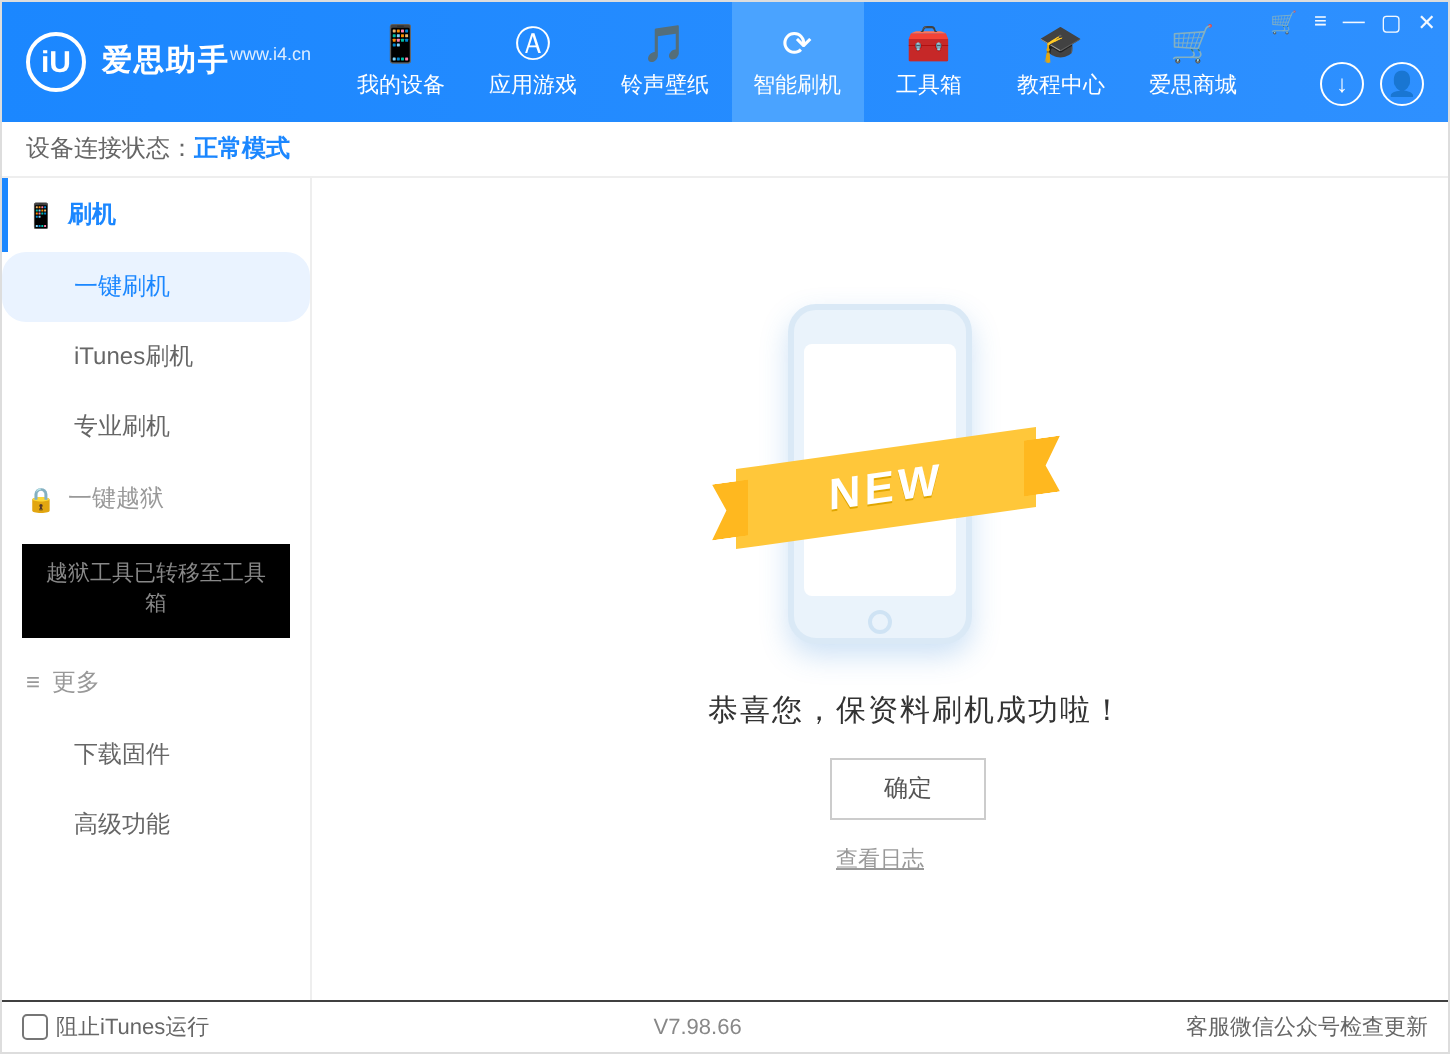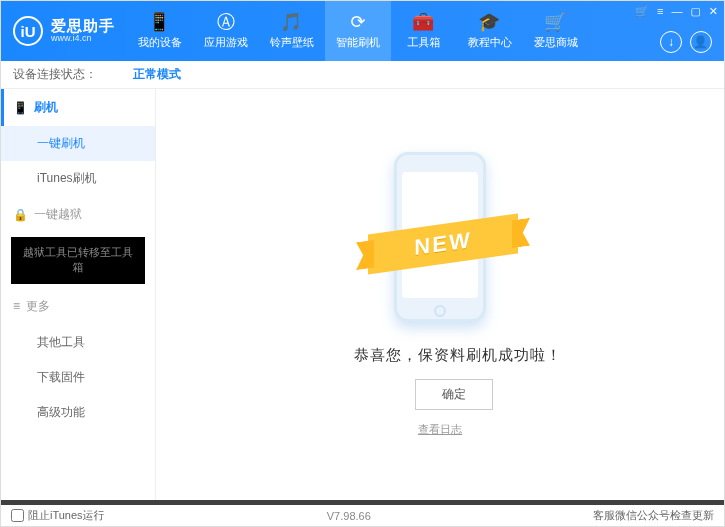--- a/index.html
+++ b/index.html
@@ -2,64 +2,64 @@
 <html><head>
 <meta charset="utf-8">
 <style>
 * { margin: 0; padding: 0; box-sizing: border-box; font-family: "Microsoft YaHei", Arial, sans-serif; }
 body { width: 725px; height: 527px; overflow: hidden; background: #fff; border: 1px solid #ddd; }
 
 
 .header { background: linear-gradient(to right, #1b87ff, #2e90ff); height: 60px; display: flex; align-items: center; color: #fff; position: relative; }
 .logo { display: flex; align-items: center; padding: 0 12px; }
 .logo-icon { width: 30px; height: 30px; border: 2px solid #fff; border-radius: 50%; display: flex; align-items: center; justify-content: center; font-weight: bold; font-size: 15px; margin-right: 8px; }
-.logo-text { display: flex; flex-direction: column; line-height: 1.1; justify-content: flex-end; }
+.logo-text { display: flex; flex-direction: row; line-height: 1.1; justify-content: flex-end; }
 .logo-title { font-size: 15px; font-weight: bold; letter-spacing: 1px; }
 .logo-url { font-size: 9px; opacity: .85; }
 .nav { display: flex; height: 100%; align-items: stretch; }
 .nav-item { width: 66px; display: flex; flex-direction: column; align-items: center; justify-content: center; gap: 4px; font-size: 11px; cursor: pointer; }
 .nav-item.active { background: #4aa3ff; }
 .nav-icon { font-size: 18px; line-height: 1; }
 .wincontrols { position: absolute; top: 4px; right: 6px; display: flex; gap: 8px; font-size: 11px; opacity: .95; }
 .wincontrols span { cursor: pointer; }
 .right-circles { position: absolute; right: 12px; bottom: 8px; display: flex; gap: 8px; }
 .circ { width: 22px; height: 22px; border: 1.5px solid #fff; border-radius: 50%; display: flex; align-items: center; justify-content: center; font-size: 12px; cursor: pointer; }
 
 
-.status { height: 28px; display: flex; align-items: center; padding: 0 12px; font-size: 12px; color: #666; border-bottom: 1px solid #eee; gap: 16px; }
-.status .mode { color: #1b87ff; font-weight: 600; margin-left: 20px; }
+.status { height: 28px; display: flex; align-items: center; padding: 0 12px; font-size: 12px; color: #666; border-bottom: 1px solid #eee; }
+.status .mode { color: #1b87ff; font-weight: 600; margin-left: 0; }
 
 
 .body { display: flex; height: calc(100% - 60px - 28px - 26px); }
 
 
 .sidebar { width: 155px; border-right: 1px solid #eee; display: flex; flex-direction: column; font-size: 12px; color: #555; overflow: hidden; }
 .cat { display: flex; align-items: center; gap: 6px; padding: 10px 12px; color: #333; font-size: 12px; }
 .cat-flash { border-left: 3px solid #1b87ff; padding-left: 9px; color: #1b87ff; font-weight: 600; }
 .sub { padding: 9px 12px 9px 36px; cursor: pointer; color: #666; }
-.sub.active { background: #eaf3ff; color: #1b87ff; }
+.sub.active { background: #eaf3ff; color: #1b87ff; border-radius: 12px; }
 .graybox { background: #000000; margin: 4px 10px; padding: 8px 10px; font-size: 11px; color: #888; text-align: center; line-height: 1.4; cursor: pointer; }
 .cat.lock, .cat.more { color: #999; }
 
 
 .main { flex: 1; display: flex; flex-direction: column; align-items: center; justify-content: center; position: relative; }
 .phone-img { position: relative; width: 120px; height: 170px; }
 .phone-body { position: absolute; left: 14px; top: 0; width: 92px; height: 170px; background: #eaf3fb; border-radius: 14px; box-shadow: 0 6px 14px rgba(60,140,220,.25); border: 3px solid #dae9f6; }
 .phone-screen { position: absolute; left: 22px; top: 20px; width: 76px; height: 126px; background: #fff; border-radius: 4px; }
 .phone-btn { position: absolute; left: 54px; bottom: 5px; width: 12px; height: 12px; border: 2px solid #cfe3f4; border-radius: 50%; }
 .ribbon { position: absolute; left: -12px; top: 72px; width: 150px; height: 40px; background: #ffc73a; transform: skewY(-8deg); display: flex; align-items: center; justify-content: center; color: #fff; font-weight: 900; font-size: 22px; letter-spacing: 2px; text-shadow: 0 1px 0 #e0a600; }
 .ribbon::before, .ribbon::after { content: ""; position: absolute; top: 6px; width: 18px; height: 28px; background: #ffb81f; }
 .ribbon::before { left: -12px; clip-path: polygon(0 0,100% 0,100% 100%,0 100%,40% 50%); }
 .ribbon::after { right: -12px; clip-path: polygon(0 0,100% 0,60% 50%,100% 100%,0 100%); }
 .msg { margin-top: 24px; font-size: 15px; color: #333; letter-spacing: 1px; margin-left: 36px; }
 .okbtn { margin-top: 14px; padding: 6px 26px; font-size: 12px; background: #fff; border: 1px solid #ccc; cursor: pointer; color: #555; margin-left: 28px; }
 .loglink { margin-top: 12px; font-size: 11px; color: #999; text-decoration: underline; cursor: pointer; }
 
 
-.footer { height: 26px; border-top: 5px solid #404040; display: flex; align-items: center; font-size: 11px; color: #666; padding: 0 10px; justify-content: space-between; }
+.footer { height: 26px; border-top: 1px solid #404040; display: flex; align-items: center; font-size: 11px; color: #666; padding: 0 10px; justify-content: space-between; }
 .footer-left label { display: flex; align-items: center; gap: 4px; cursor: pointer; }
 .footer-mid { color: #888; }
 .footer-right { display: flex; }
 .footer-right span { cursor: pointer; }
 </style>
 </head>
 <body>
 
 <div class="header">
   <div class="logo">
@@ -115,24 +115,24 @@
 <div class="status">
   <span>设备连接状态：</span>
   <span class="mode">正常模式</span>
 </div>
 
 <div class="body">
   <div class="sidebar">
     <div class="cat cat-flash">📱 <span>刷机</span></div>
     <div class="sub active">一键刷机</div>
     <div class="sub">iTunes刷机</div>
+    <div class="sub">专业刷机</div>
     <div class="cat lock">🔒 <span>一键越狱</span></div>
     <div class="graybox">越狱工具已转移至工具箱</div>
     <div class="cat more">≡ <span>更多</span></div>
-    <div class="sub">其他工具</div>
     <div class="sub">下载固件</div>
     <div class="sub">高级功能</div>
     <div style="flex:1"></div>
 
   </div>
 
   <div class="main">
     <div class="phone-img">
       <div class="phone-body"></div>
       <div class="phone-screen"></div>

